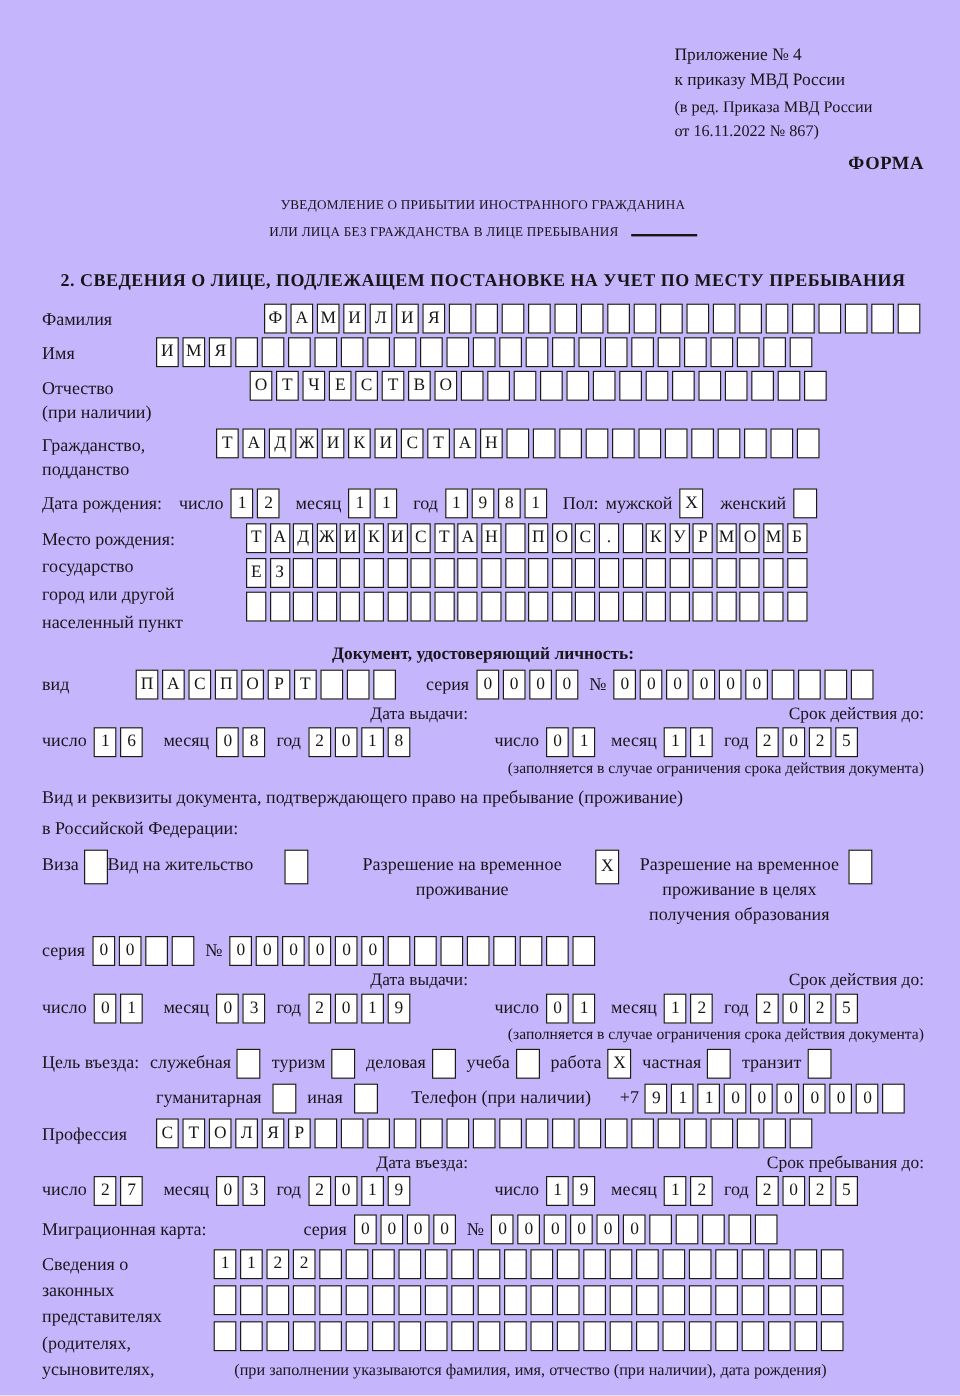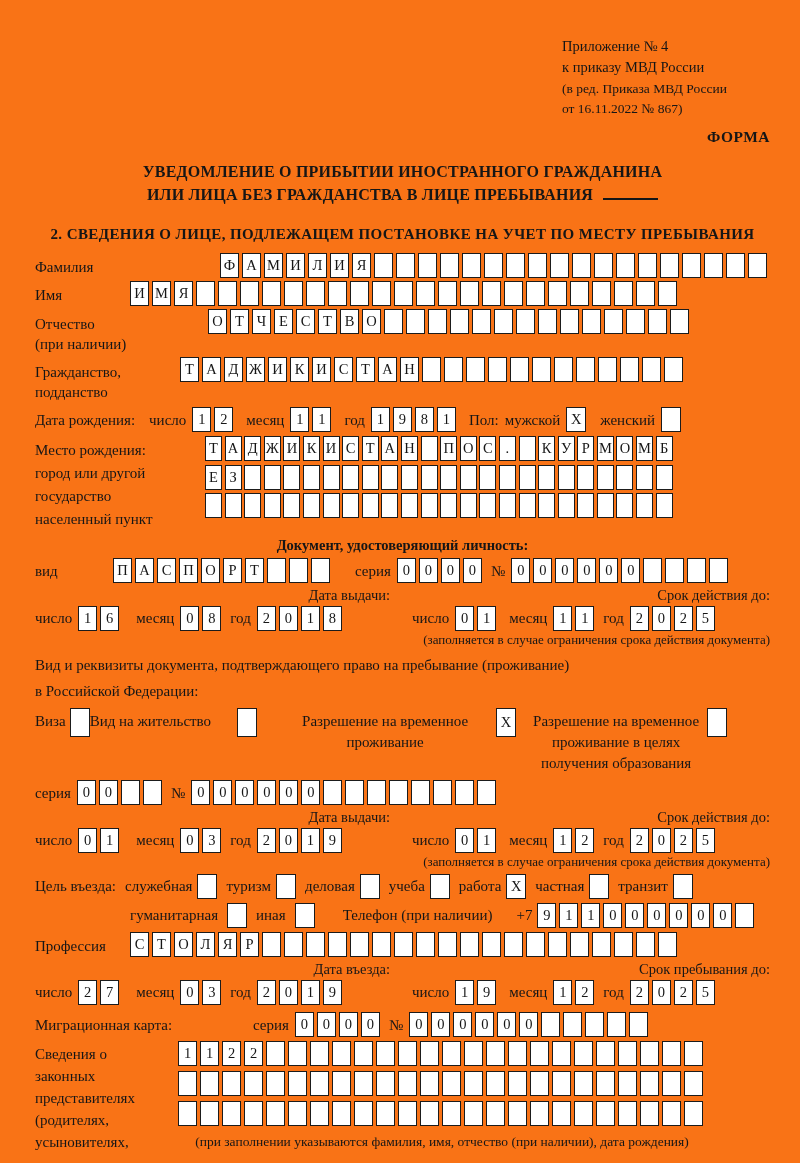--- a/index.html
+++ b/index.html
@@ -3,30 +3,30 @@
 <meta charset="utf-8">
 <style>
   * { margin:0; padding:0; box-sizing:border-box; }
   html,body { background:#ffffff; }
   body {
     width:800px; height:1163px;
     color:#161616;
     font-family:"Liberation Serif", serif;
     font-size:15px;
   }
-  .page { position:relative; width:800px; height:1163px; padding:36px 30px 10px 35px; overflow:hidden; background:#f97316; }
+  .page { position:relative; width:800px; height:1163px; padding:36px 30px 10px 35px; overflow:hidden; background:#c4b5fd; }
 
   
   .hdr { margin-left:527px; }
   .hdr .h-line { font-size:14.5px; line-height:21px; white-space:nowrap; }
   .hdr .h-sub  { font-size:13.5px; line-height:19px; white-space:nowrap; margin-top:1px; }
   .form-label { text-align:right; font-weight:bold; font-size:15.5px; margin-top:10px; letter-spacing:0.5px; }
 
   
-  .title { text-align:center; font-weight:bold; font-size:16px; line-height:23px; margin-top:14px; letter-spacing:0.2px; }
+  .title { text-align:center; font-weight:normal; font-size:11px; line-height:23px; margin-top:14px; letter-spacing:0.2px; }
   .underline-seg { display:inline-block; width:55px; border-bottom:2px solid #161616; height:12px; margin-left:10px; }
   .sec-heading { text-align:center; font-weight:bold; font-size:15px; margin-top:20px; letter-spacing:0.4px; white-space:nowrap; }
 
   
   .row { display:flex; align-items:flex-start; margin-bottom:3px; }
   .lbl { flex:none; padding-top:5px; line-height:19px; }
   .lbl2 { line-height:20px; }
   .w95 { width:95px; } .w173 { width:173px; } .w145 { width:145px; } .w170 { width:170px; } .w143 { width:143px; } .w218 { width:218px; }
   .cells { white-space:nowrap; flex:none; }
   .cell {
@@ -139,22 +139,22 @@
     <span class="t gap10 rgap">Пол:</span>
     <span class="t rgap">мужской</span>
     <span class="cbx">X</span>
     <span class="t gap14 rgap">женский</span>
     <span class="cbx"></span>
   </div>
 
   <div class="row">
     <div class="lbl w170" style="line-height:23px; padding-top:3px;">
       <div>Место рождения:</div>
+      <div>государство</div>
       <div>город или другой</div>
-      <div>государство</div>
       <div>населенный пункт</div>
     </div>
     <div>
       <div class="cellrow cells sm-cells"><span class="cell">Т</span><span class="cell">А</span><span class="cell">Д</span><span class="cell">Ж</span><span class="cell">И</span><span class="cell">К</span><span class="cell">И</span><span class="cell">С</span><span class="cell">Т</span><span class="cell">А</span><span class="cell">Н</span><span class="cell"></span><span class="cell">П</span><span class="cell">О</span><span class="cell">С</span><span class="cell">.</span><span class="cell"></span><span class="cell">К</span><span class="cell">У</span><span class="cell">Р</span><span class="cell">М</span><span class="cell">О</span><span class="cell">М</span><span class="cell">Б</span></div>
       <div class="cellrow cells sm-cells"><span class="cell">Е</span><span class="cell">З</span><span class="cell"></span><span class="cell"></span><span class="cell"></span><span class="cell"></span><span class="cell"></span><span class="cell"></span><span class="cell"></span><span class="cell"></span><span class="cell"></span><span class="cell"></span><span class="cell"></span><span class="cell"></span><span class="cell"></span><span class="cell"></span><span class="cell"></span><span class="cell"></span><span class="cell"></span><span class="cell"></span><span class="cell"></span><span class="cell"></span><span class="cell"></span><span class="cell"></span></div>
       <div class="cellrow cells sm-cells"><span class="cell"></span><span class="cell"></span><span class="cell"></span><span class="cell"></span><span class="cell"></span><span class="cell"></span><span class="cell"></span><span class="cell"></span><span class="cell"></span><span class="cell"></span><span class="cell"></span><span class="cell"></span><span class="cell"></span><span class="cell"></span><span class="cell"></span><span class="cell"></span><span class="cell"></span><span class="cell"></span><span class="cell"></span><span class="cell"></span><span class="cell"></span><span class="cell"></span><span class="cell"></span><span class="cell"></span></div>
     </div>
   </div>
 
   <div class="doc-heading">Документ, удостоверяющий личность:</div>

